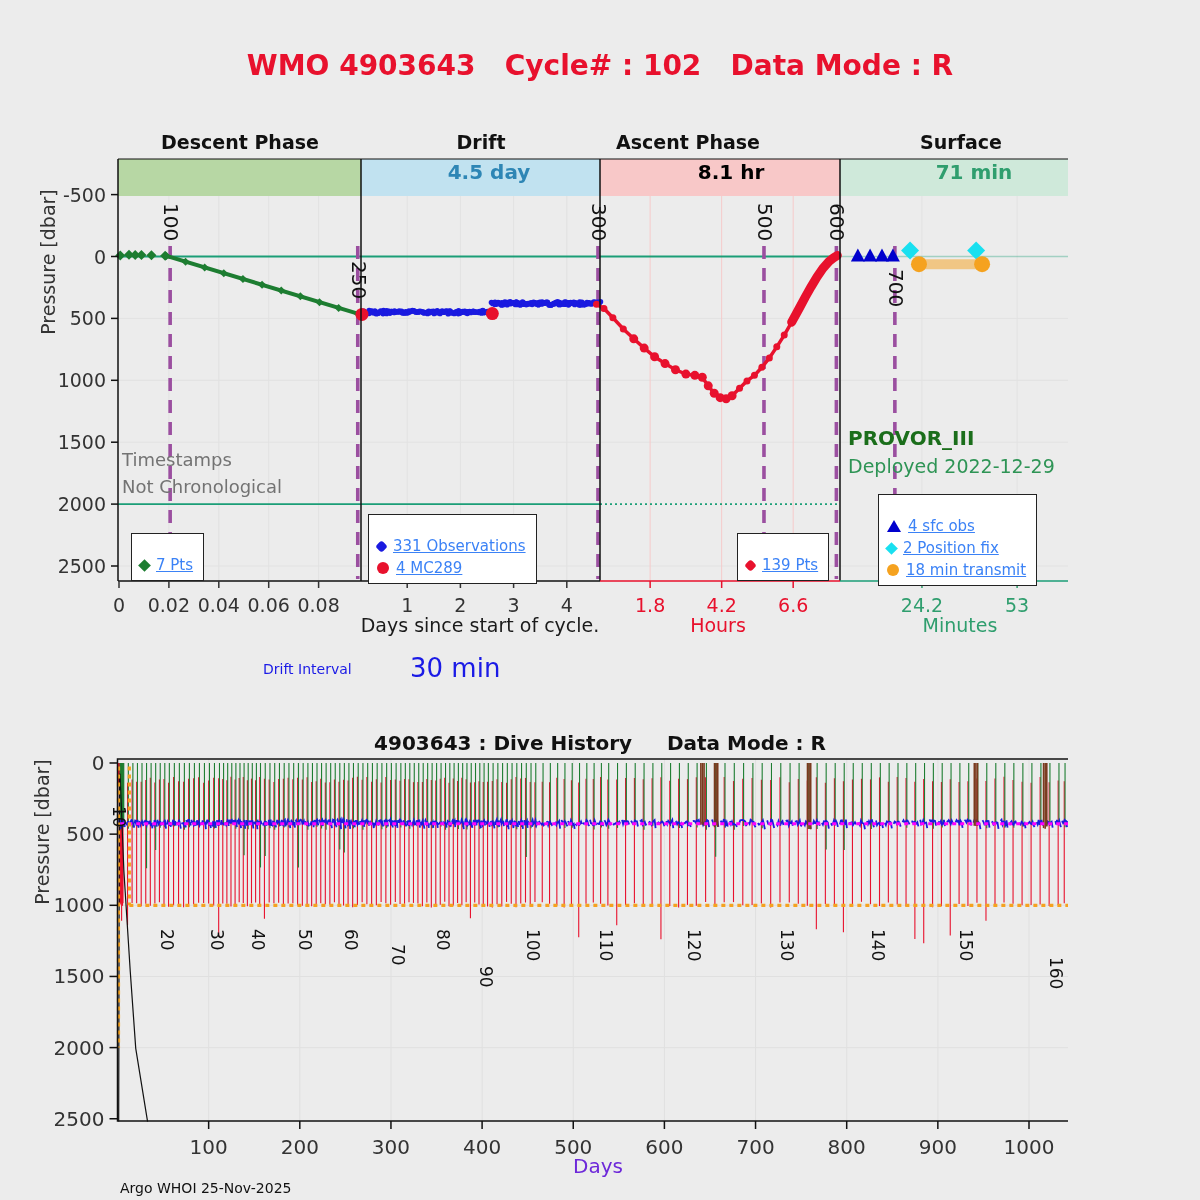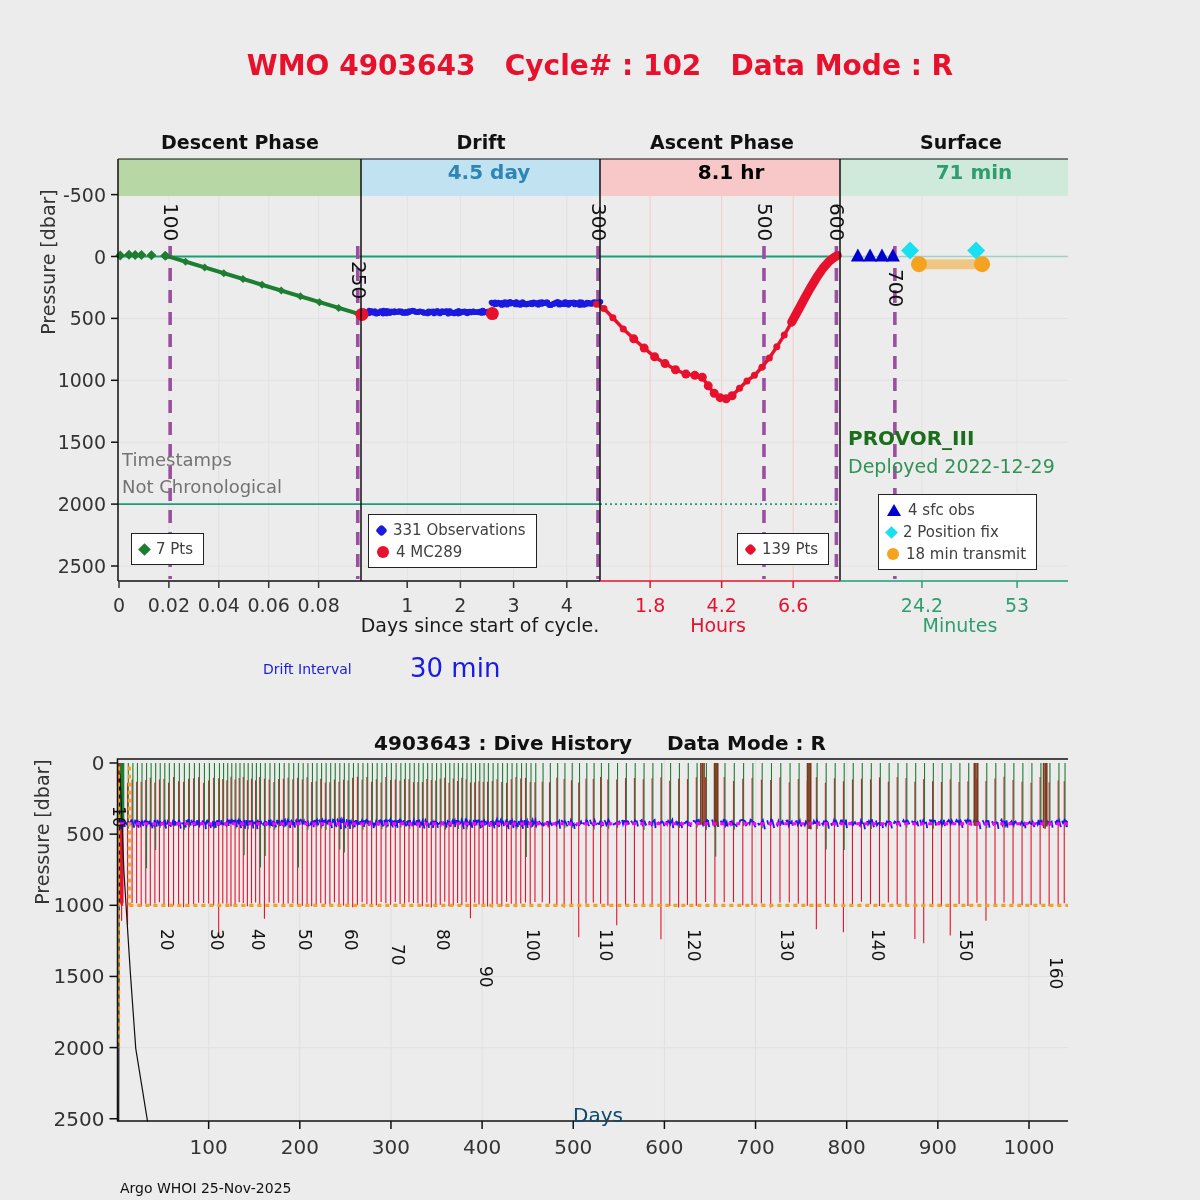--- a/index.html
+++ b/index.html
@@ -9,21 +9,21 @@
   .main-title{top:8px;left:600px;font-size:28px;font-weight:bold;color:#e8112d;}
   .phase-name{top:90px;font-size:19px;font-weight:bold;color:#111;}
   .phase-dur{top:119px;font-size:20px;font-weight:bold;}
   .axis-label{top:573px;font-size:19px;}
   .rot-ylabel{transform:rotate(-90deg) translateX(50%);transform-origin:center;font-size:19px;color:#333;white-space:pre;}
   .warn{color:#737373;font-size:18px;}
   .provor{font-size:20px;font-weight:bold;color:#1b6e1b;}
   .deployed{font-size:19px;color:#2e9455;}
   .drift-lbl{font-size:14px;color:#1a1ae6;}
   .drift-val{font-size:26px;color:#1a1ae6;}
-  .legend{position:absolute;background:#fff;border:1px solid #222;padding:4px 10px 4px 8px;font-size:15px;color:#404040;line-height:22px;}
+  .legend{position:absolute;background:#fff;border:1px solid #222;padding:20px 10px 4px 8px;font-size:15px;color:#3b82f6;line-height:22px;text-decoration:underline;}
   .lrow{display:flex;align-items:center;white-space:nowrap;}
   .mk{display:inline-block;margin-right:7px;flex:0 0 auto;}
   .mk-diamond{width:9px;height:9px;transform:rotate(45deg);}
   .mk-circle{width:12px;height:12px;border-radius:50%;}
   .mk-dot{width:9px;height:9px;border-radius:3px;transform:rotate(45deg);}
   .mk-tri{width:0;height:0;border-left:7px solid transparent;border-right:7px solid transparent;border-bottom:12px solid #0000cd;}
   .bot-title{top:690px;left:600px;font-size:20px;font-weight:bold;color:#111;}
   .footer{top:1139px;left:120px;font-size:14px;color:#111;}
   svg{position:absolute;left:0;top:0;}
 </style>
@@ -440,21 +440,21 @@
         <text x="793.1800000000001" y="571" text-anchor="middle" font-size="19px" fill="#e8112d">6.6</text>
         <line x1="921.9567999999999" x2="921.9567999999999" y1="540" y2="547" stroke="#2f9e6e" stroke-width="1.5"></line>
         <text x="921.9567999999999" y="571" text-anchor="middle" font-size="19px" fill="#2f9e6e">24.2</text>
         <line x1="1017.112" x2="1017.112" y1="540" y2="547" stroke="#2f9e6e" stroke-width="1.5"></line>
         <text x="1017.112" y="571" text-anchor="middle" font-size="19px" fill="#2f9e6e">53</text>
       </g>
     </svg>
 
   <div class="abs ctr phase-name" style="left:240px">Descent Phase</div>
   <div class="abs ctr phase-name" style="left:481px">Drift</div>
-  <div class="abs ctr phase-name" style="left:722px">Ascent Phase</div>
+  <div class="abs ctr phase-name" style="left:688px">Ascent Phase</div>
   <div class="abs ctr phase-name" style="left:961px">Surface</div>
 
   <div class="abs ctr phase-dur" style="left:489px;color:#2e86b5">4.5 day</div>
   <div class="abs ctr phase-dur" style="left:731px;color:#000000">8.1 hr</div>
   <div class="abs ctr phase-dur" style="left:974px;color:#2f9e6e">71 min</div>
 
   <div class="abs rot-ylabel" style="left:-62px;top:320px;width:220px;text-align:center">Pressure [dbar]</div>
 
   <div class="abs warn" style="left:122px;top:408px">Timestamps</div>
   <div class="abs warn" style="left:122px;top:435px">Not Chronological</div>
@@ -1091,16 +1091,16 @@
         <text x="688.3025" y="228" font-size="17px" fill="#111" transform="rotate(90 688.3025 228)">120</text>
         <text x="781.2755" y="228" font-size="17px" fill="#111" transform="rotate(90 781.2755 228)">130</text>
         <text x="871.514" y="228" font-size="17px" fill="#111" transform="rotate(90 871.514 228)">140</text>
         <text x="959.9295" y="228" font-size="17px" fill="#111" transform="rotate(90 959.9295 228)">150</text>
         <text x="1050.1680000000001" y="256" font-size="17px" fill="#111" transform="rotate(90 1050.1680000000001 256)">160</text>
       </g>
     </svg>
 
   <div class="abs ctr bot-title">4903643 : Dive History     Data Mode : R</div>
   <div class="abs rot-ylabel" style="left:-68px;top:890px;width:220px;text-align:center">Pressure [dbar]</div>
-  <div class="abs ctr axis-label" style="left:598px;top:1062px;font-size:20px;color:#0c4a6e">Days</div>
+  <div class="abs ctr axis-label" style="left:598px;top:1113px;font-size:20px;color:#6d28d9">Days</div>
 
   <div class="abs footer">Argo WHOI 25-Nov-2025</div>
 </div>
 
 </body></html>

